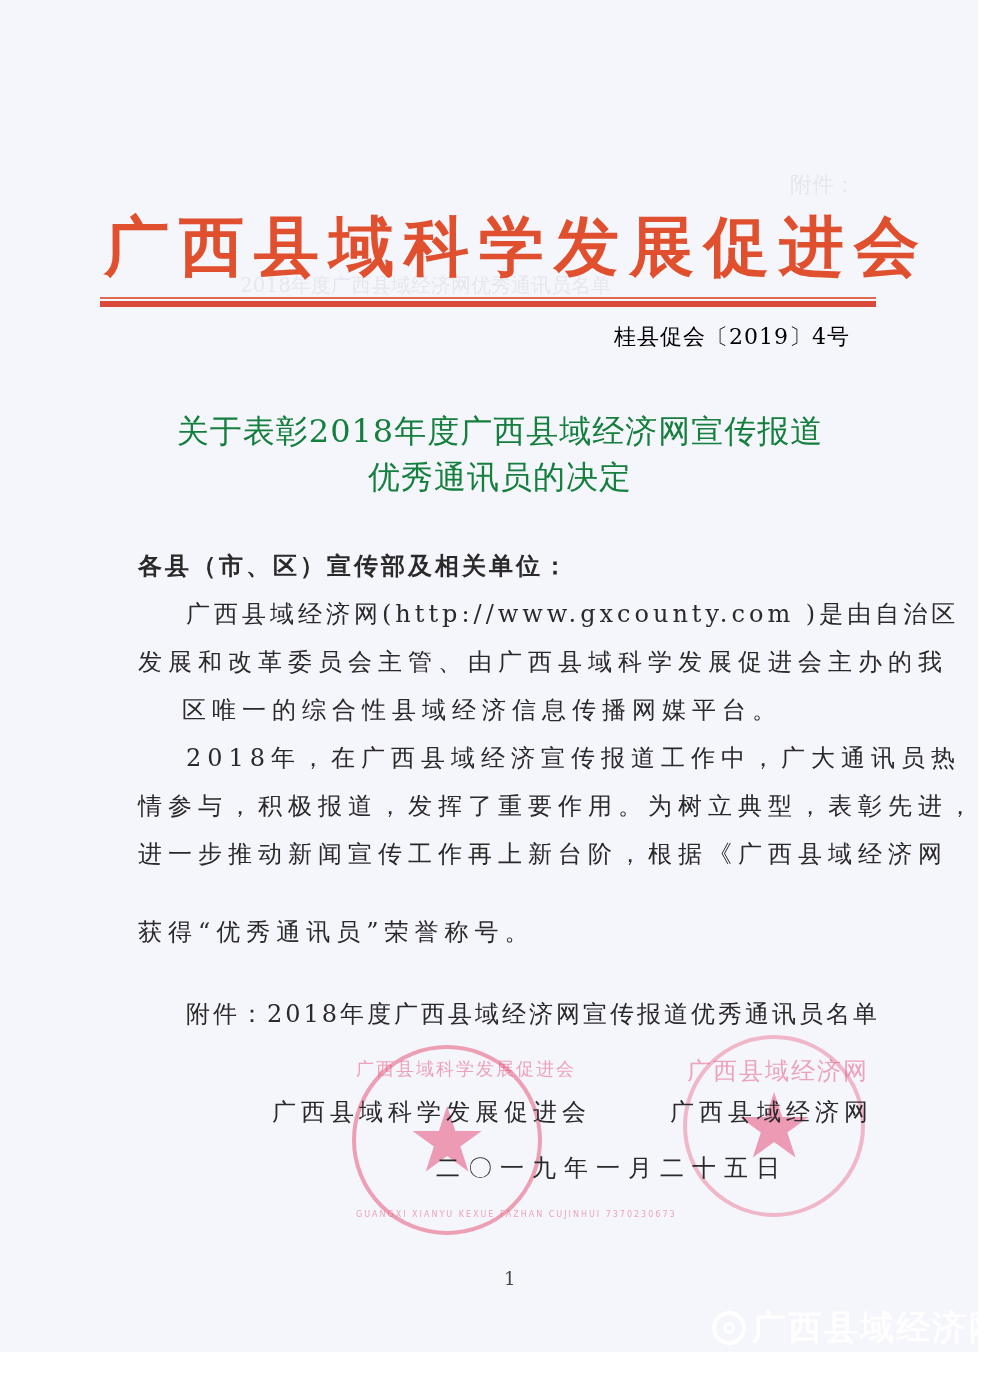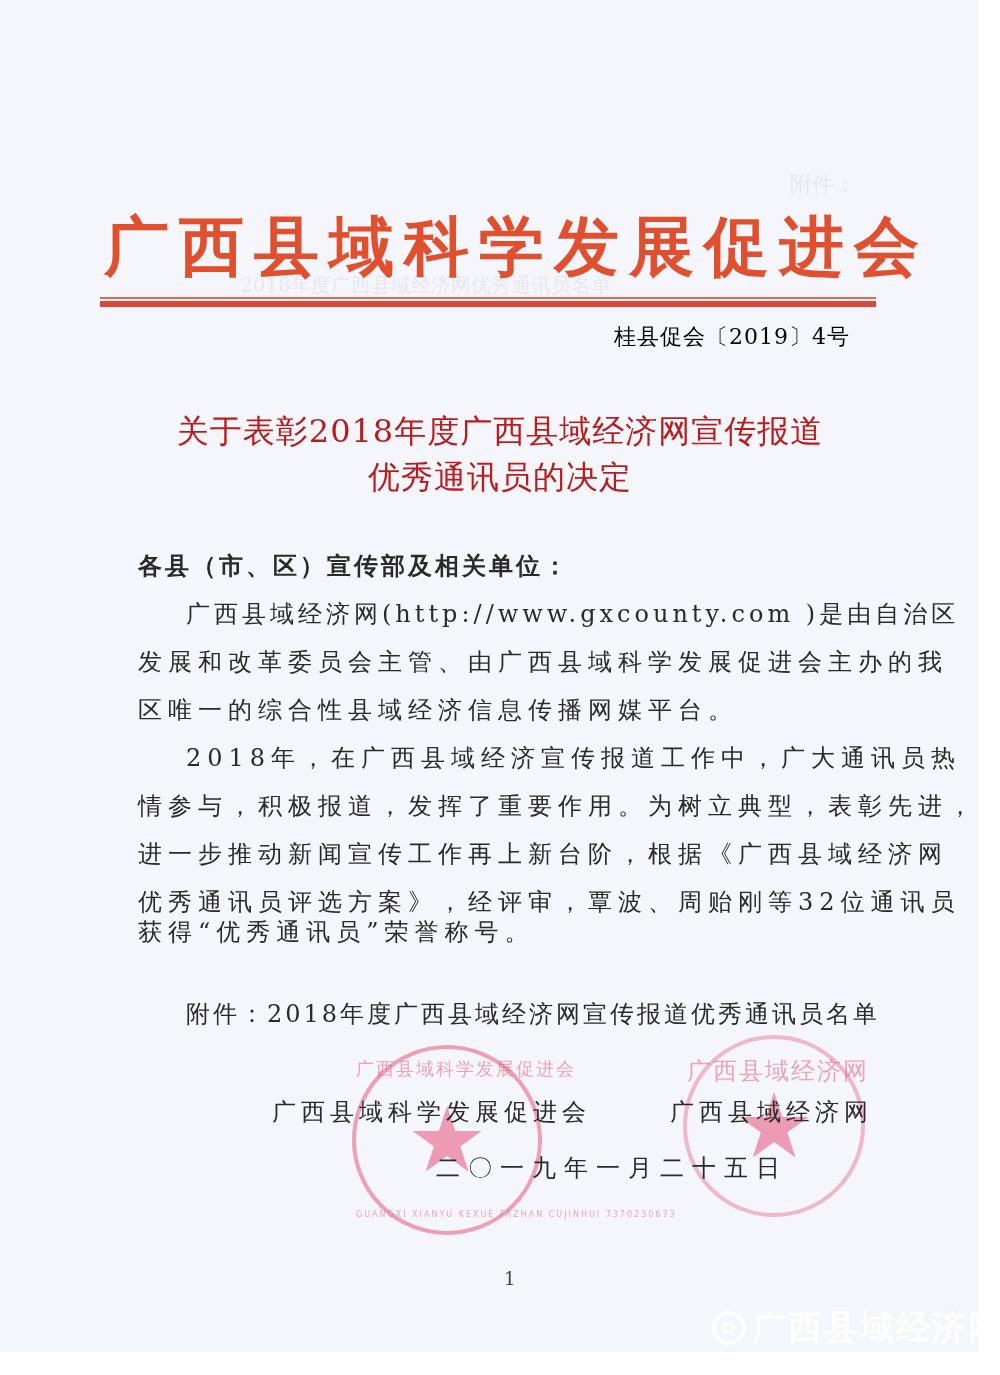--- a/index.html
+++ b/index.html
@@ -20,21 +20,21 @@
       font-family: "DejaVu Serif", serif; white-space: nowrap; line-height: 80px;
     }
     .rule-thin { position: absolute; left: 100px; top: 297px; width: 776px; height: 2px; background: #e06a50; }
     .rule-thick { position: absolute; left: 100px; top: 301px; width: 776px; height: 6px; background: #d9483a; }
     .doc-number {
       position: absolute; right: 128px; top: 322px; font-size: 22px; color: #000000;
       white-space: nowrap; letter-spacing: 1px;
     }
     .doc-title {
       position: absolute; left: 100px; width: 800px; text-align: center;
-      font-size: 32px; color: #b91c1c; white-space: nowrap; letter-spacing: 1px;
+      font-size: 32px; color: #15803d; white-space: nowrap; letter-spacing: 1px;
     }
     .line {
       position: absolute; left: 138px; font-size: 24px; color: #2a2a2a; white-space: nowrap;
       letter-spacing: 6px;
     }
     .line.indent { left: 186px; }
     .salutation { font-weight: bold; letter-spacing: 3px; }
     .sign {
       position: absolute; font-size: 24px; color: #2a2a2a; white-space: nowrap; letter-spacing: 5px;
     }
@@ -81,26 +81,25 @@
   <div class="rule-thick"></div>
   <div class="doc-number">桂县促会〔2019〕4号</div>
 
   <div class="doc-title" style="top:410px;">关于表彰2018年度广西县域经济网宣传报道</div>
   <div class="doc-title" style="top:456px;">优秀通讯员的决定</div>
 
   <div class="line salutation" style="top:550px;">各县（市、区）宣传部及相关单位：</div>
 
   <div class="line indent" style="top:598px; letter-spacing:4px;">广西县域经济网(http://www.gxcounty.com )是由自治区</div>
   <div class="line" style="top:646px;">发展和改革委员会主管、由广西县域科学发展促进会主办的我</div>
-  <div class="line" style="top:694px;">区唯一的综合性县域经济信息传播网媒平台。</div>
+  <div class="line" style="top:694px;margin-left:44px;">区唯一的综合性县域经济信息传播网媒平台。</div>
 
   <div class="line indent" style="top:742px;">2018年，在广西县域经济宣传报道工作中，广大通讯员热</div>
   <div class="line" style="top:790px;text-align:right;">情参与，积极报道，发挥了重要作用。为树立典型，表彰先进，</div>
   <div class="line" style="top:838px;">进一步推动新闻宣传工作再上新台阶，根据《广西县域经济网</div>
-  <div class="line" style="top:886px;">优秀通讯员评选方案》，经评审，覃波、周贻刚等32位通讯员</div>
   <div class="line" style="top:916px;">获得“优秀通讯员”荣誉称号。</div>
 
   <div class="line indent" style="top:998px; letter-spacing:3px;text-align:right;">附件：2018年度广西县域经济网宣传报道优秀通讯员名单</div>
 
   <div class="stamp" style="left:352px; top:1045px; width:190px; height:190px;">
     <div class="ring-text">广西县域科学发展促进会</div>
     <div class="star">★</div>
     <div class="ring-text bottom" style="font-size:8px;">GUANGXI XIANYU KEXUE FAZHAN CUJINHUI 7370230673</div>
   </div>
   <div class="stamp" style="left:683px; top:1035px; width:182px; height:182px; border-color: rgba(230,90,120,0.4);">

